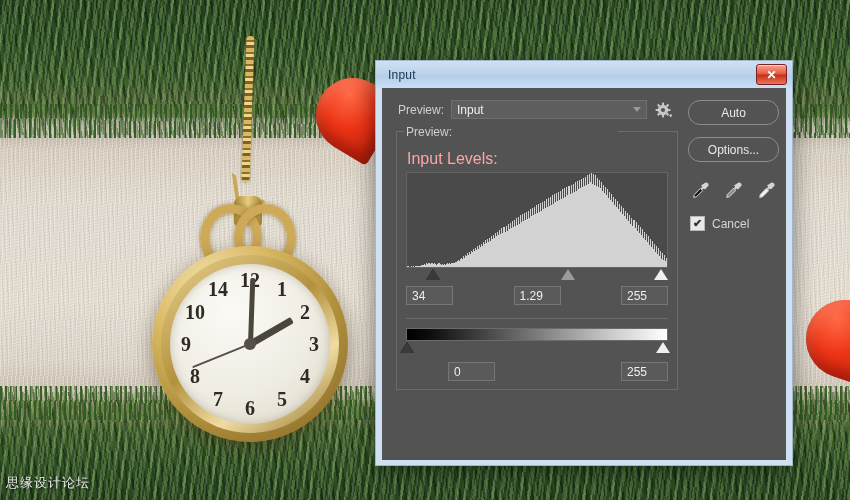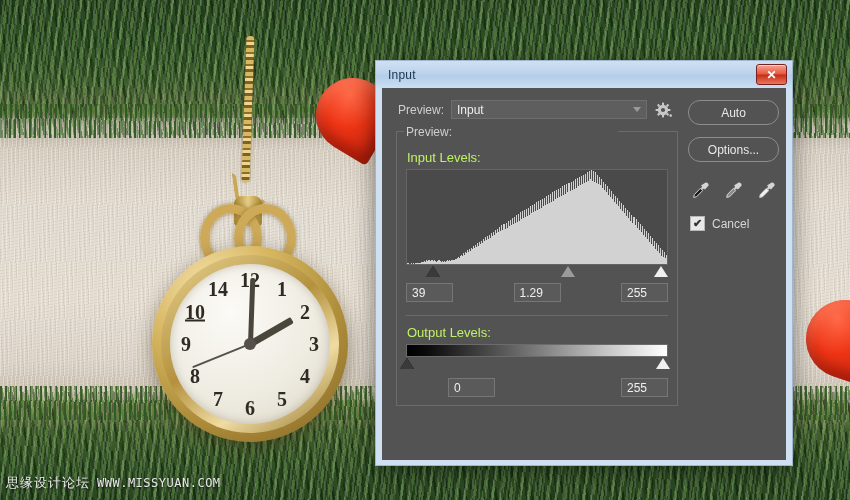--- a/index.html
+++ b/index.html
@@ -193,21 +193,21 @@
   }
   .group .legend-line-l,.group .legend-line-r{
     position:absolute;top:0;height:1px;background:#6b6b6b;
   }
   .channel-row{
     position:relative;top:-9px;display:flex;align-items:center;height:19px;
   }
   .channel-row .lbl{margin-right:7px;}
   .channel-select{width:152px;}
 
-  .section-label{margin:0 0 4px 1px;color:#bef264;font-size:13px;}
+  .section-label{margin:0 0 4px 1px;color:#fca5a5;font-size:16px;}
   .hist{
     width:262px;height:96px;background:#4a4a4a;border:1px solid #646464;
     position:relative;overflow:hidden;box-sizing:border-box;
   }
   .hist .bars{position:absolute;left:0;bottom:0;width:100%;height:100%;display:flex;align-items:flex-end;}
   .hist .bars i{display:block;flex:1 1 auto;background:#d2d2d2;}
 
   .slider-track{
     width:262px;height:12px;position:relative;margin-top:1px;
   }
@@ -314,21 +314,21 @@
           <span style="left:0;top:-64px;">12</span>
           <span style="left:32px;top:-55px;">1</span>
           <span style="left:55px;top:-32px;">2</span>
           <span style="left:64px;top:0;">3</span>
           <span style="left:55px;top:32px;">4</span>
           <span style="left:32px;top:55px;">5</span>
           <span style="left:0;top:64px;">6</span>
           <span style="left:-32px;top:55px;">7</span>
           <span style="left:-55px;top:32px;">8</span>
           <span style="left:-64px;top:0;">9</span>
-          <span style="left:-55px;top:-32px;text-decoration:underline;">10</span>
+          <span style="left:-55px;top:-32px;">10</span>
           <span style="left:-32px;top:-55px;">14</span>
         </div>
         <div class="hand minute"></div>
         <div class="hand hour"></div>
         <div class="hand second"></div>
         <div class="hand-pin"></div>
       </div>
     </div>
   </div>
 
@@ -641,28 +641,27 @@
               </div>
           </div>
 
           <div class="slider-track">
             <div class="tri lo" style="left:20px;border-bottom-color:#3a3a3a;"></div>
             <div class="tri mid" style="left:155px;"></div>
             <div class="tri hi" style="left:248px;"></div>
           </div>
 
           <div class="fields">
-            <div class="field">39</div>
+            <div class="field">34</div>
             <div class="field">1.29</div>
             <div class="field">255</div>
           </div>
 
           <div class="divider"></div>
 
-          <div class="section-label">Output Levels:</div>
 
           <div class="grad-bar"></div>
           <div class="slider-track">
             <div class="tri lo" style="left:-6px;border-bottom-color:#3a3a3a;"></div>
             <div class="tri hi" style="left:250px;"></div>
           </div>
 
           <div class="out-fields">
             <div class="field" style="margin-left:42px;">0</div>
             <div class="field">255</div>
@@ -700,17 +699,16 @@
             <span>✔</span>
           </span>
           <span>Cancel</span>
         </div>
       </div>
     </div>
   </div>
 
   <div class="wm-left">
     <span class="cn">思缘设计论坛</span>
-    <span class="url">WWW.MISSYUAN.COM</span>
   </div>
 
 
 </div>
 
 </body></html>

